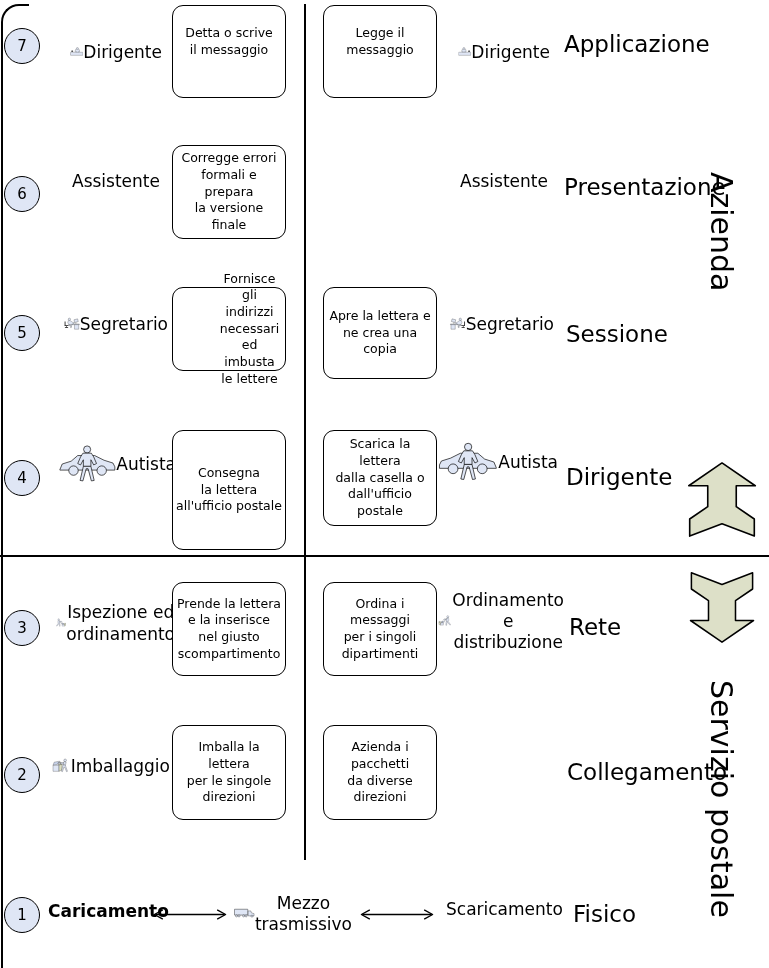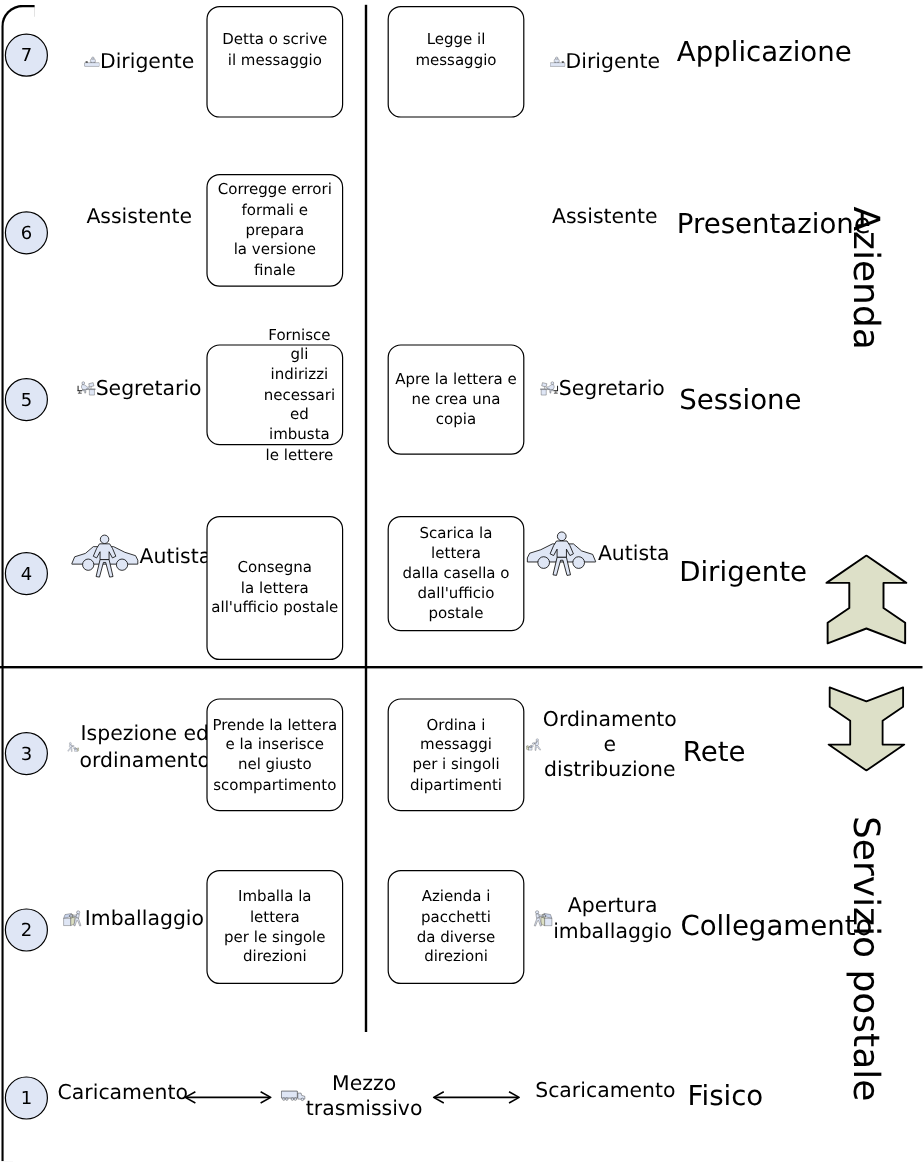--- a/index.html
+++ b/index.html
@@ -253,31 +253,24 @@
         <use href="#sym-pack"></use>
       </svg>
     <div class="caption">Imballaggio</div>
   </div>
   <div class="abox" style="left:172px;top:725px;height:95px;">Imballa la lettera
 per le singole
 direzioni</div>
   <div class="abox" style="left:323px;top:725px;height:95px;">Azienda i pacchetti
 da diverse
 direzioni</div>
-  <div class="icon-block" style="left:442px;top:727px;width:118px;">
-    <svg class="mirror" width="100" height="77" viewBox="0 0 112 86">
-        <use href="#sym-pack"></use>
-      </svg>
-    <div class="caption">Apertura
-imballaggio</div>
-  </div>
   <div class="layer-label" style="left:567px;top:759px;">Collegamento</div>
 
   <div class="circle" style="left:4px;top:897px;">1</div>
-  <div class="icon-block" style="left:48px;top:876px;width:92px;">
+  <div class="icon-block" style="left:48px;top:876px;width:92px;font-weight:bold;">
     <svg width="57" height="70" viewBox="0 0 75 92">
         <use href="#sym-carry"></use>
       </svg>
     <div class="caption">Caricamento</div>
   </div>
   <svg width="80" height="15" viewBox="0 0 84 16" style="position:absolute;left:150px;top:907px;">
       <use href="#sym-darrow"></use>
     </svg>
   <div class="icon-block" style="left:234px;top:890px;width:118px;">
     <svg width="104" height="46" viewBox="0 0 100 44">

